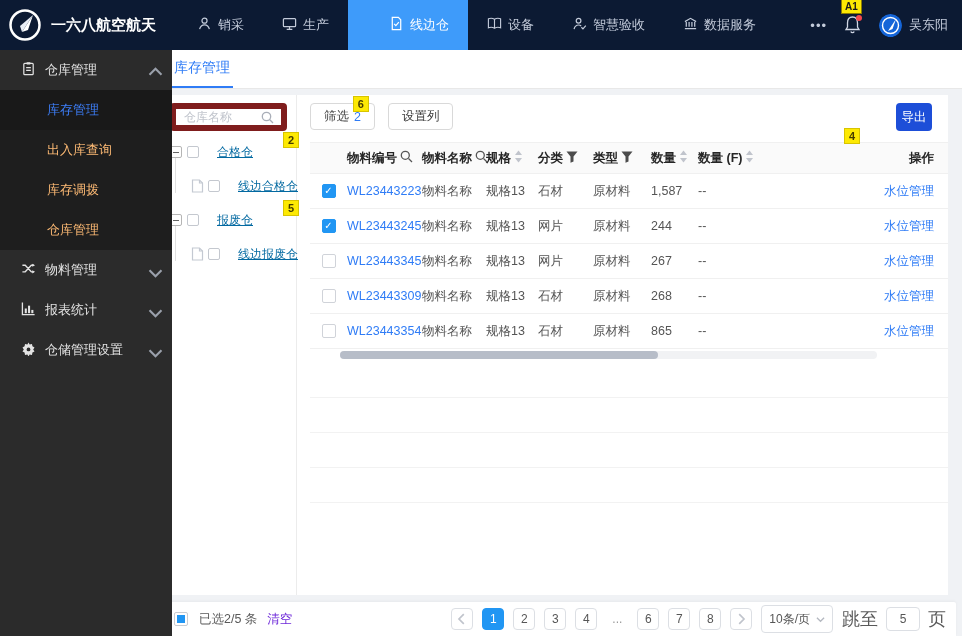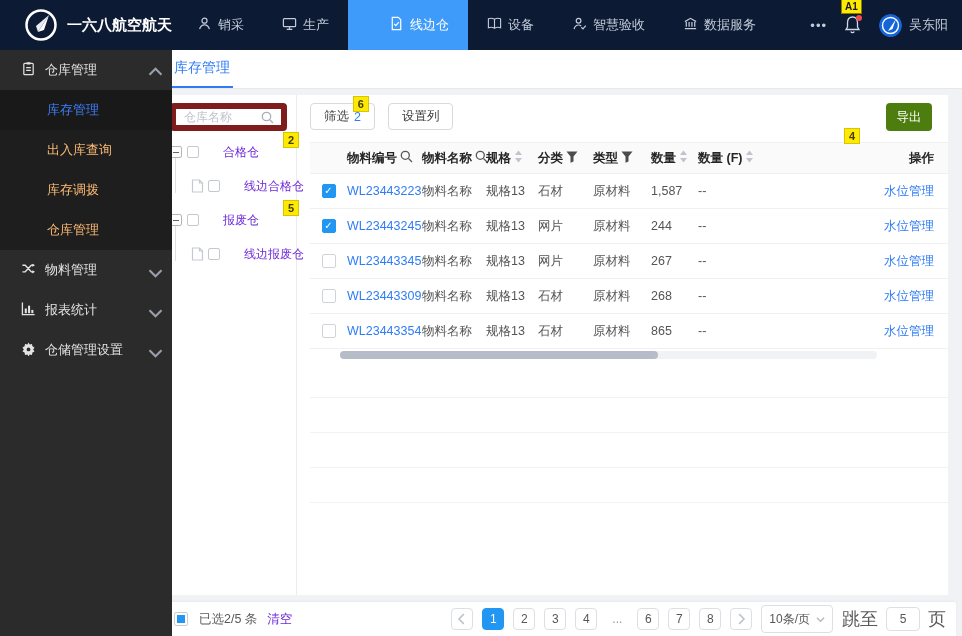--- a/index.html
+++ b/index.html
@@ -3,21 +3,21 @@
 <meta charset="utf-8">
 <style>
   * { margin:0; padding:0; box-sizing:border-box; }
   html,body { width:962px; height:636px; overflow:hidden;
     font-family:"Liberation Sans","DejaVu Sans",sans-serif; }
   .app { position:relative; width:962px; height:636px; background:#f0f2f5; }
 
   
   .navbar { position:absolute; top:0; left:0; right:0; height:50px; background:#0c1a33;
     display:flex; align-items:center; z-index:30; }
-  .brand { display:flex; align-items:center; padding-left:24px; width:178px; flex:none; }
+  .brand { display:flex; align-items:center; padding-left:8px; width:178px; flex:none; }
   .logo { width:34px; height:34px; flex:none; }
   .brand-name { color:#fff; font-size:15px; font-weight:bold; margin-left:9px; white-space:nowrap; }
   .nav-items { display:flex; height:50px; }
   .nav-item { display:flex; align-items:center; gap:6px; padding:0 19px; height:50px;
     color:#c3cbda; font-size:13px; cursor:pointer; white-space:nowrap; }
   .nav-item.active { background:#3e9bfa; color:#fff;padding-left:41px; }
   .nav-item svg { width:15px; height:15px; }
   .nav-right { margin-left:auto; display:flex; align-items:center; gap:17px; padding-right:14px; }
   .nav-more { color:#c3cbda; font-size:13px; letter-spacing:1px; cursor:pointer; }
   .bell-wrap { position:relative; width:18px; height:20px; cursor:pointer; }
@@ -63,34 +63,34 @@
   .trow-root, .trow-child { display:flex; align-items:center; height:22px; margin-bottom:12px;
     position:relative; cursor:pointer; }
   .trow-child { margin-left:21px; }
   .expander { width:12px; height:12px; border:1px solid #b5b5b5; border-radius:2px; position:relative;
     background:#fff; flex:none; }
   .expander::after { content:""; position:absolute; left:2px; right:2px; top:5px; border-top:1px solid #666; }
   .tcb { width:12px; height:12px; border:1px solid #c4c8cf; border-radius:2px; background:#fff;
     margin-left:5px; flex:none; }
   .ticon { width:13px; height:14px; flex:none; }
   .ticon + .tcb { margin-left:4px; }
-  .tlabel { margin-left:24px; font-size:12px; color:#6d28d9; white-space:nowrap; }
+  .tlabel { margin-left:18px; font-size:12px; color:#0369a1; white-space:nowrap;text-decoration:underline; }
   .tree-badge { position:absolute; right:-12px; top:-9px; background:#fde903; color:#453c00;
     font-size:11px; font-weight:bold; padding:0 4px; line-height:14px; border:1px solid #d8c400; }
 
   
   .table-area { flex:1; position:relative; padding:8px 0 0 13px; }
   .toolbar { display:flex; gap:13px; margin-bottom:11px; position:relative; height:28px; }
   .btn { height:27px; padding:0 13px; border:1px solid #d9d9d9; border-radius:4px; background:#fff;
     font-size:12.5px; color:#3c3c3c; display:flex; align-items:center; gap:5px; cursor:pointer;
     position:relative; font-family:inherit; }
   .filter-count { color:#2f7cf6; }
   .toolbar-badge { position:absolute; top:-8px; right:5px; background:#fde903; color:#453c00;
     font-size:11px; font-weight:bold; padding:0 4px; line-height:14px; border:1px solid #d8c400; }
-  .export-btn { position:absolute; top:0px; right:16px; width:46px; height:28px; background:#4d7c0f;
+  .export-btn { position:absolute; top:0px; right:16px; width:36px; height:28px; background:#1d4ed8;
     color:#fff; border:none; border-radius:4px; font-size:12.5px; cursor:pointer; font-family:inherit; }
   .export-badge { position:absolute; top:33px; right:88px; background:#fde903; color:#453c00;
     font-size:11px; font-weight:bold; padding:0 4px; line-height:14px; border:1px solid #d8c400; z-index:5; }
 
   .thead { display:flex; align-items:center; height:32px; background:#fafafa;
     border-top:1px solid #f0f0f0; border-bottom:1px solid #f0f0f0; font-size:12.5px;
     font-weight:bold; color:#262626; }
   .th { display:flex; align-items:center; gap:3px; white-space:nowrap; }
   .th svg { flex:none; }
   .trow { display:flex; align-items:center; height:35px; border-bottom:1px solid #f0f0f0;

